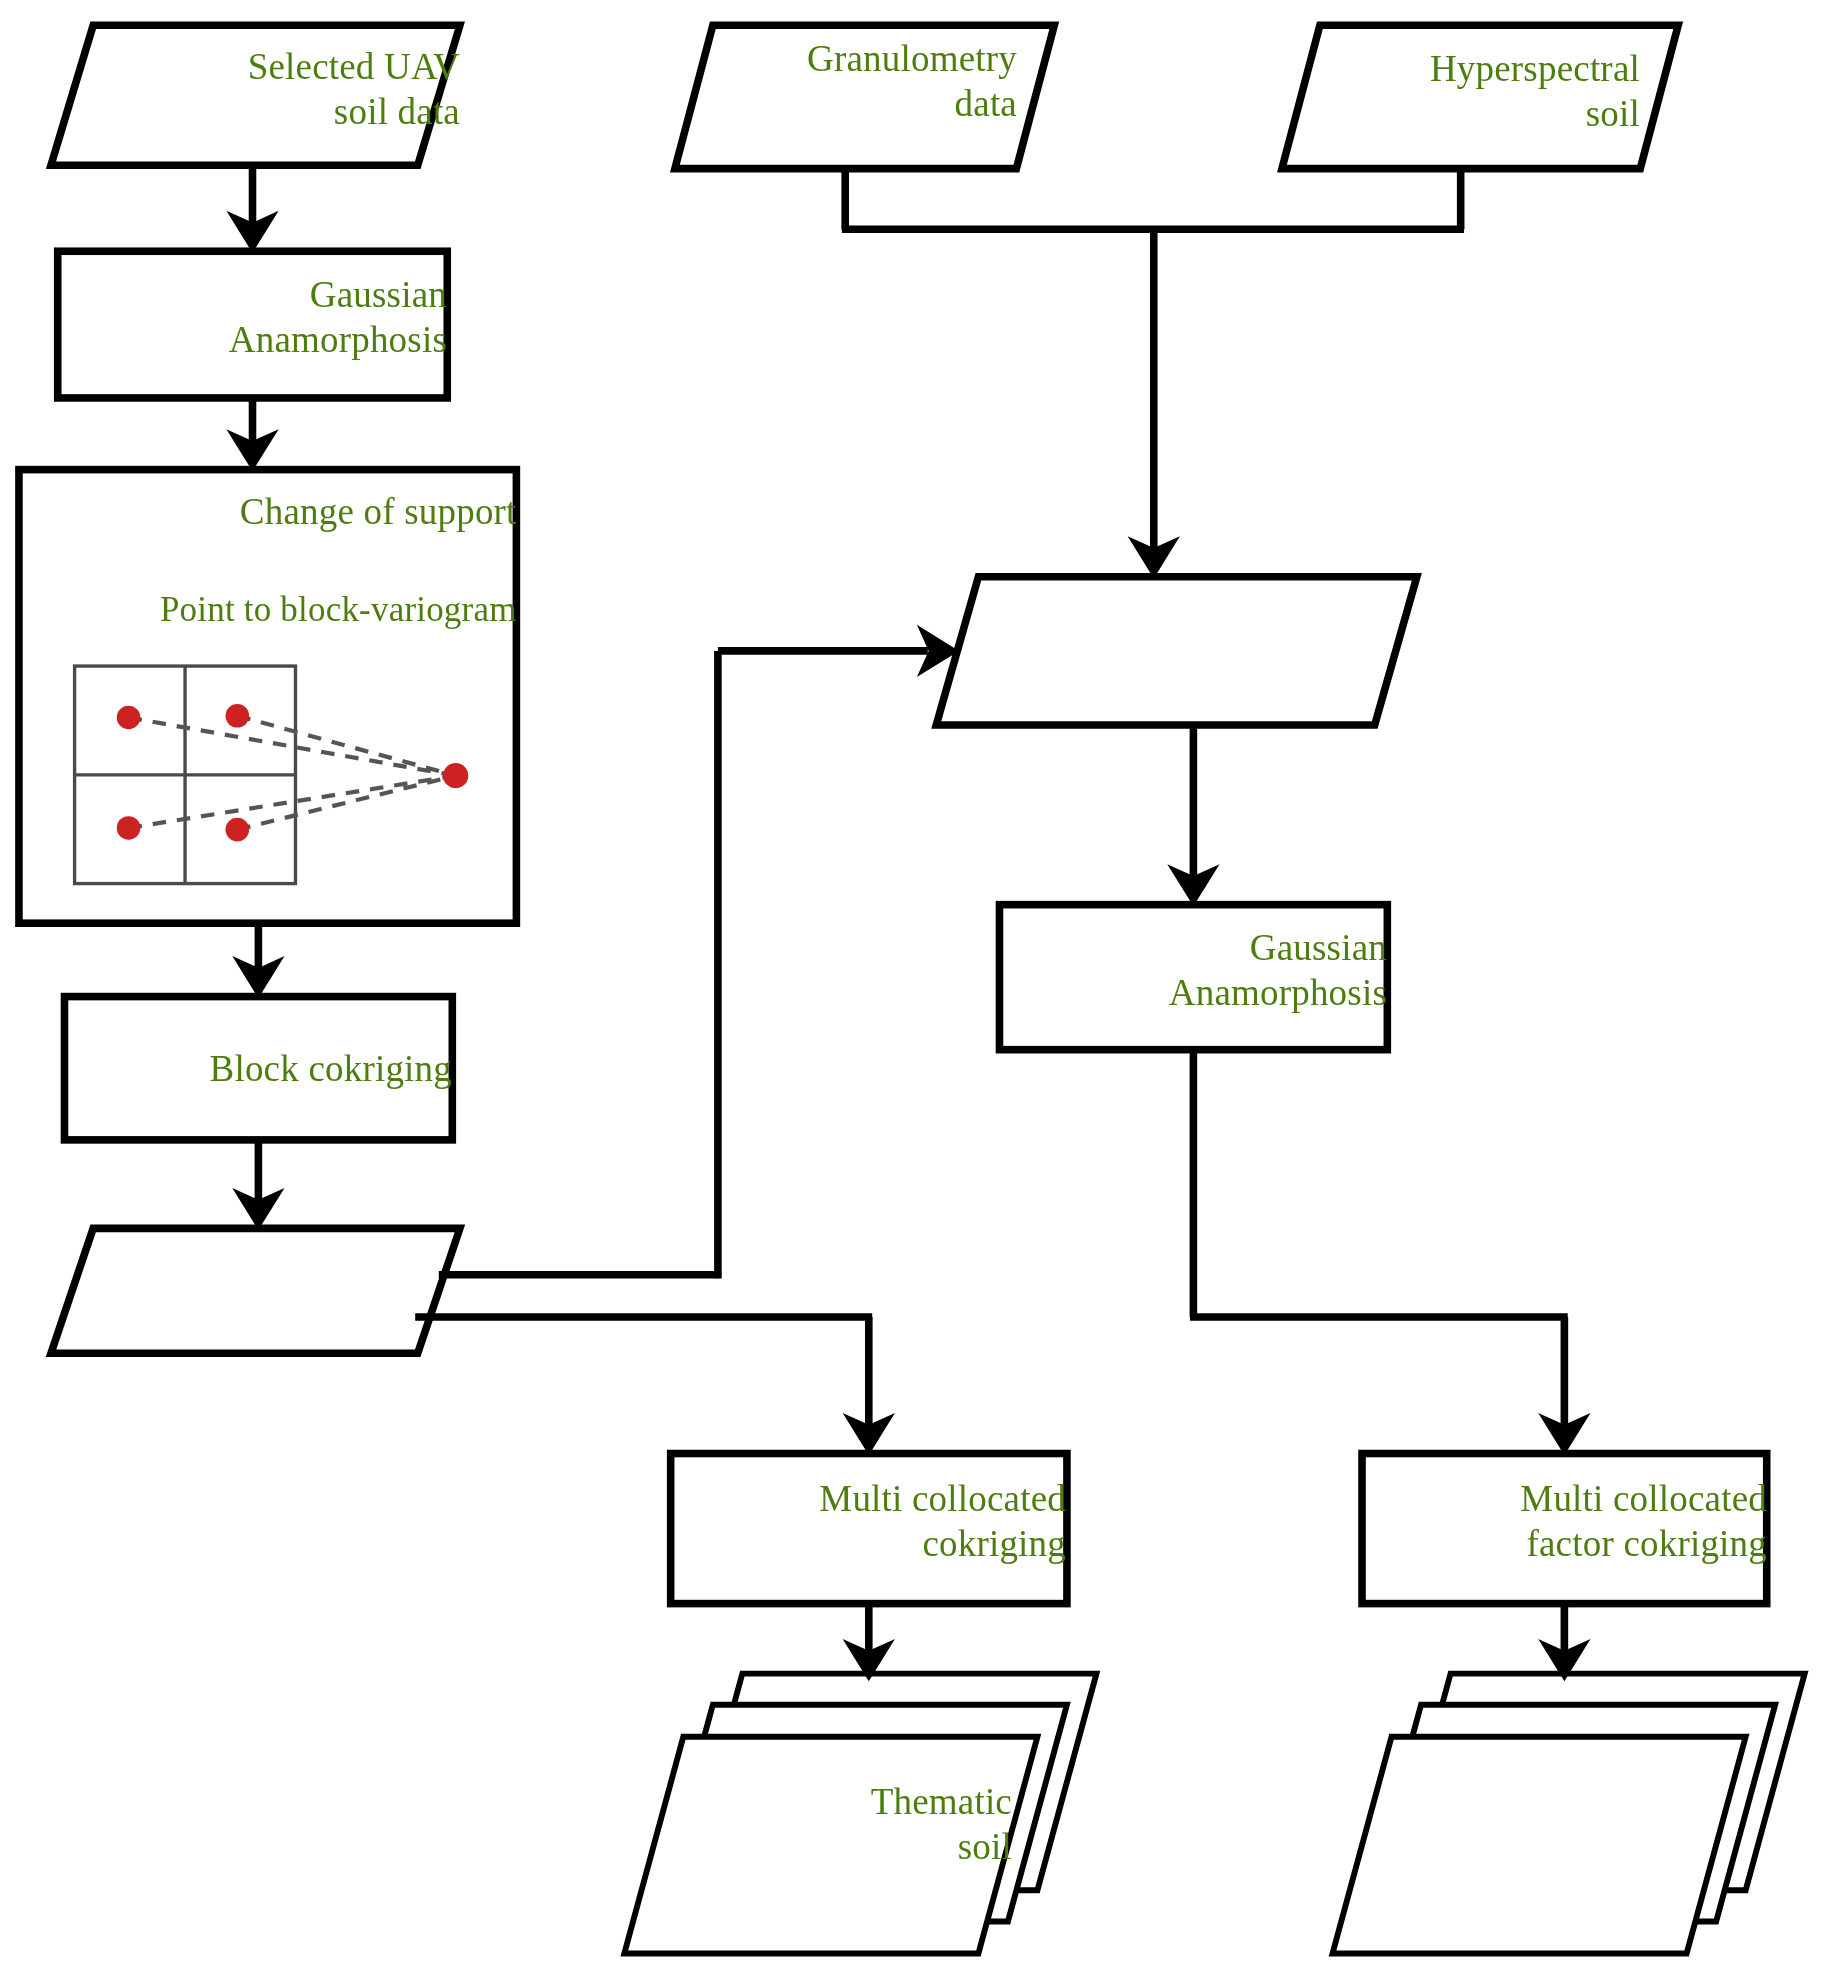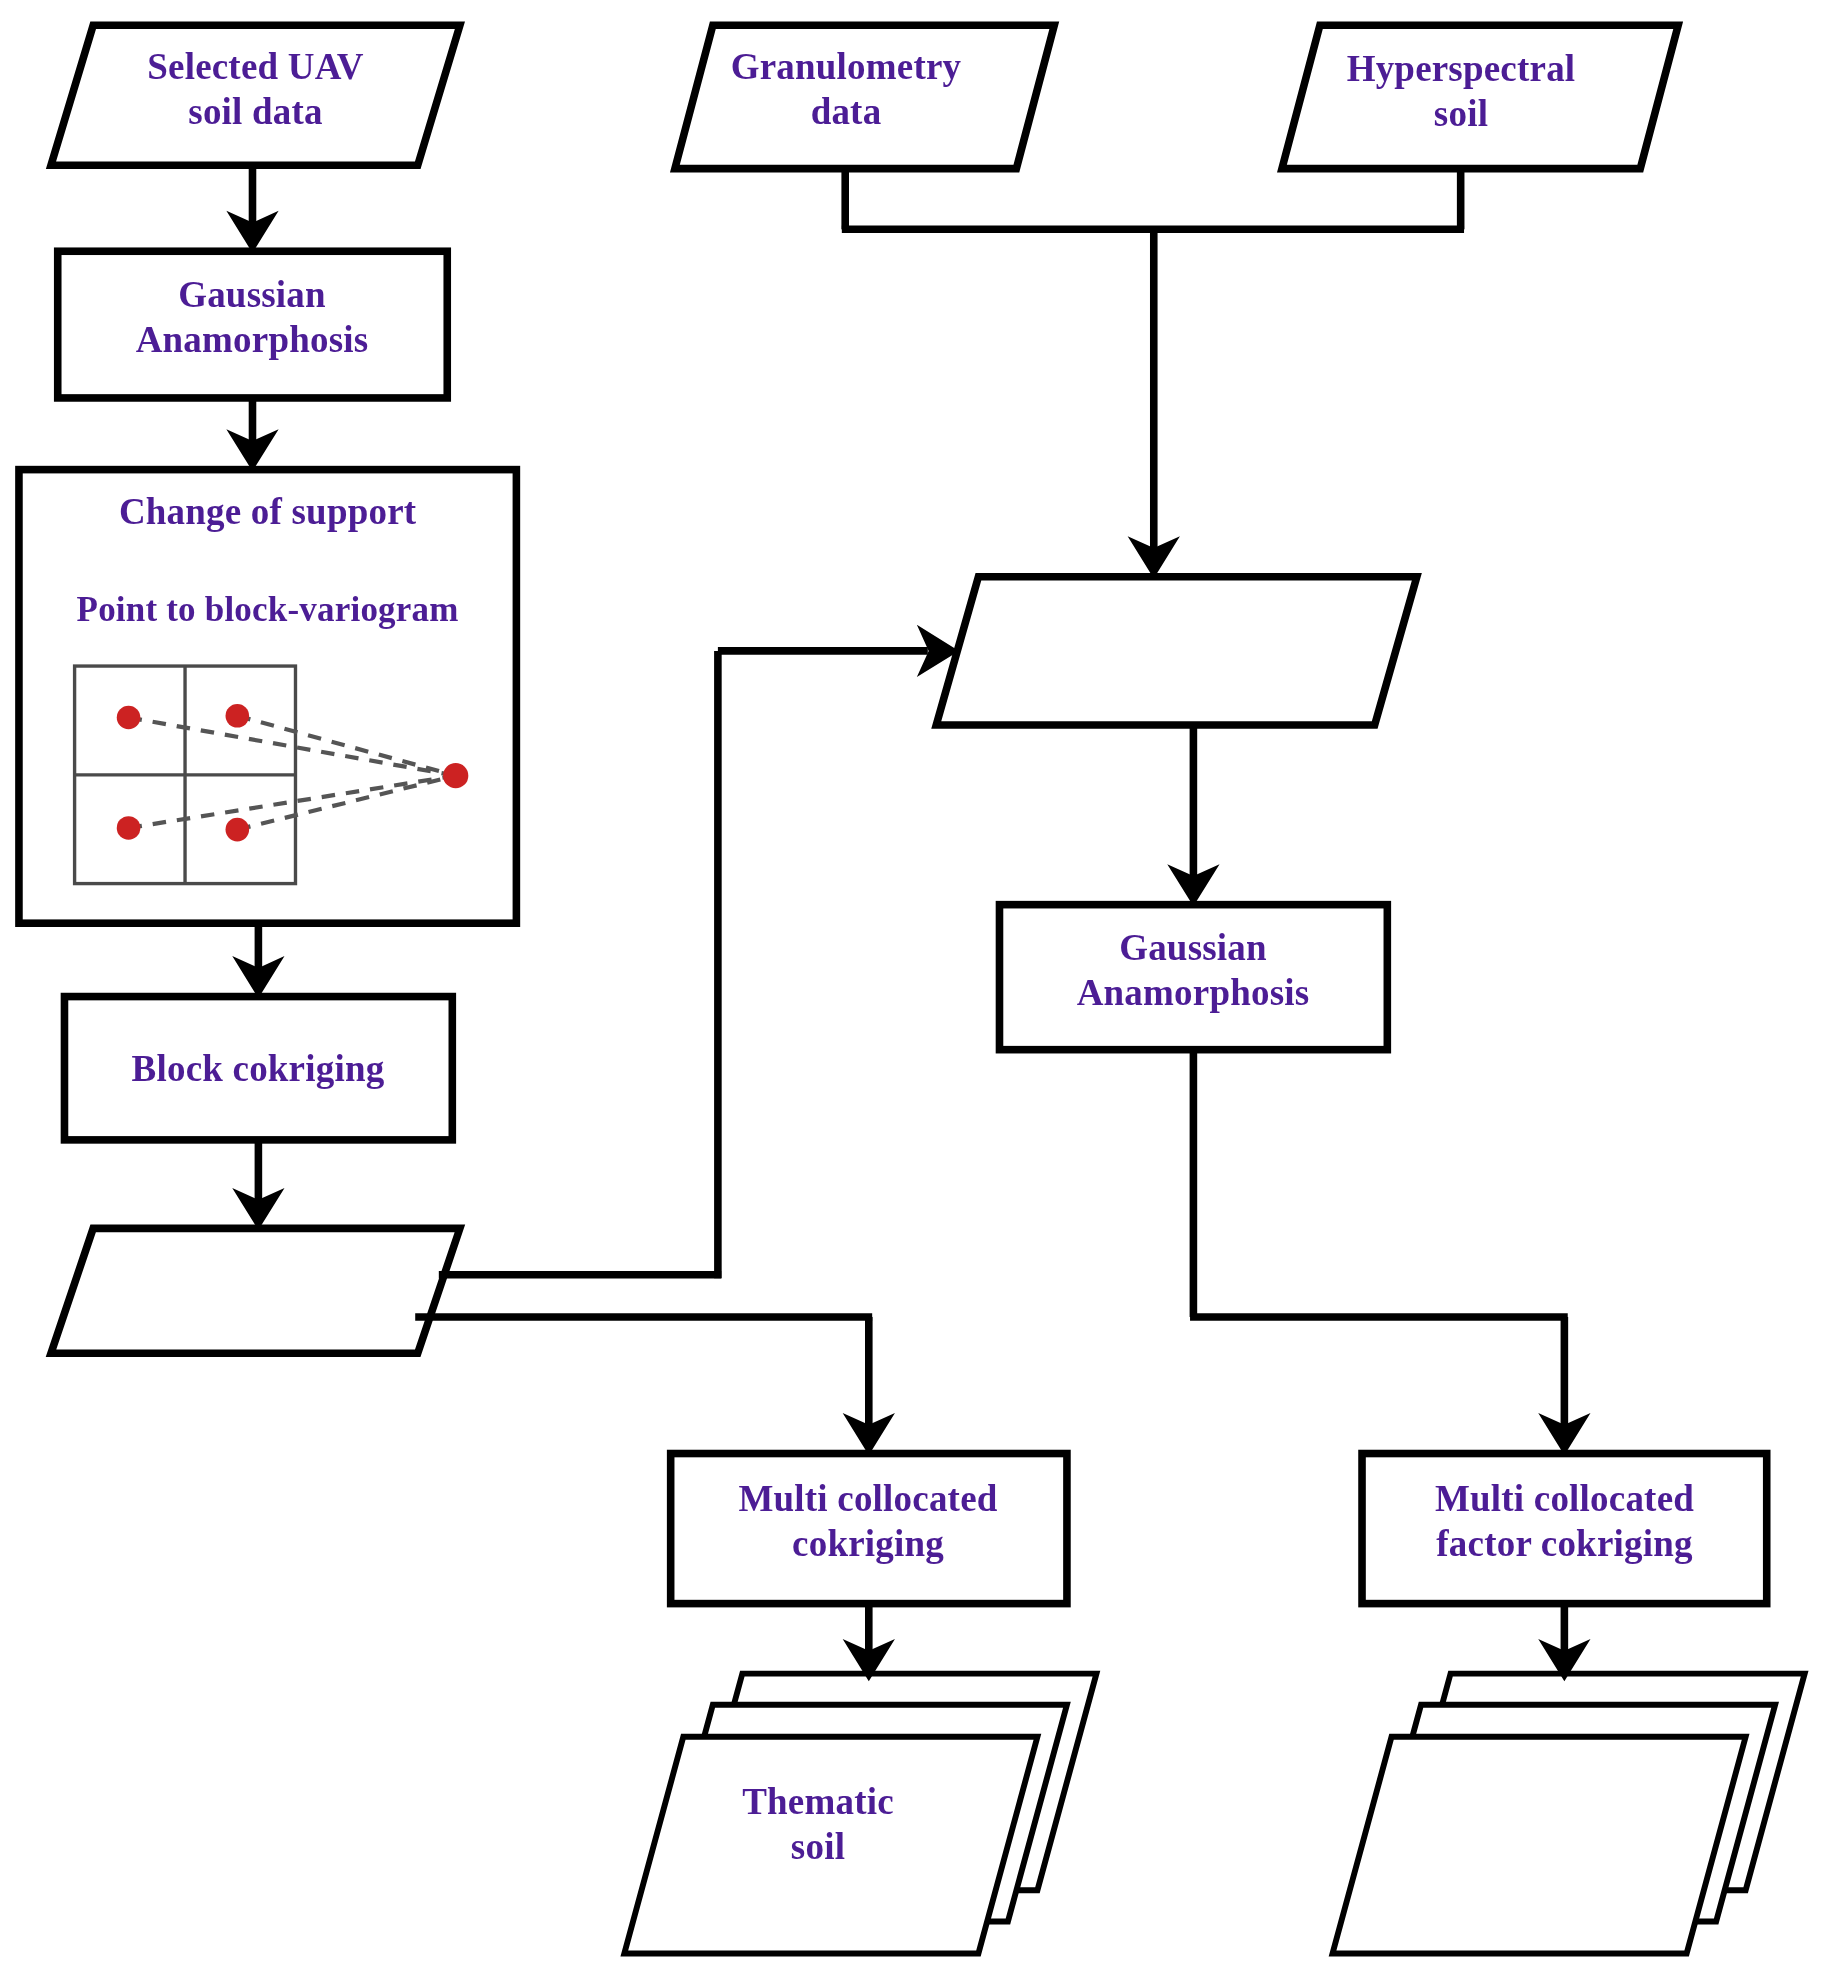--- a/index.html
+++ b/index.html
@@ -51,23 +51,23 @@
     fill: none;
   }
   .dash-line {
     stroke: #555555;
     stroke-width: 5;
     fill: none;
     stroke-dasharray: 16 13;
   }
   .node-text {
     position: absolute;
-    text-align: center;
-    font-weight: bold;
-    color: #4c1d95;
+    text-align: right;
+    font-weight: normal;
+    color: #4d7c0f;
     line-height: 1.22;
     letter-spacing: 0.2px;
     white-space: pre-line;
     pointer-events: none;
     font-family: "Liberation Serif", "DejaVu Serif", serif;
   }
   .t-lg { font-size: 37px; }
   .t-md { font-size: 35px; }
 </style>
 </head>
@@ -190,21 +190,21 @@
     <g>
       <line class="connector" x1="1855" y1="1902" x2="1855" y2="1962"></line>
       <polygon class="arrowhead" points="1855,1994 1824,1944 1855,1958 1886,1944"></polygon>
     </g>
 
   </svg>
 
   <div class="node-text t-lg" style="left:51px;  top:44px;  width:409px;">Selected UAV
 soil data</div>
 
-  <div class="node-text t-lg" style="left:675px; top:44px;  width:342px;">Granulometry
+  <div class="node-text t-lg" style="left:675px; top:36px;  width:342px;">Granulometry
 data</div>
 
   <div class="node-text t-lg" style="left:1282px; top:46px; width:358px;">Hyperspectral
 soil</div>
 
   <div class="node-text t-lg" style="left:57px;  top:272px; width:390px;">Gaussian
 Anamorphosis</div>
 
   <div class="node-text t-lg" style="left:18.6px;  top:489px; width:498px;">Change of support</div>
 

